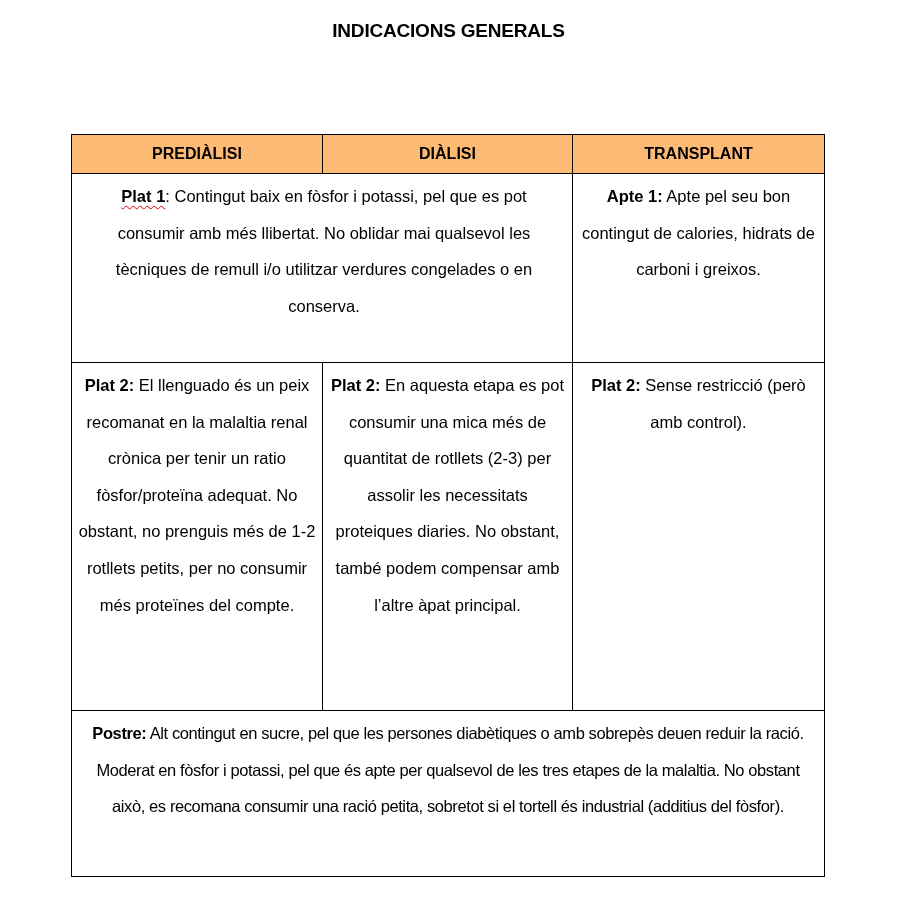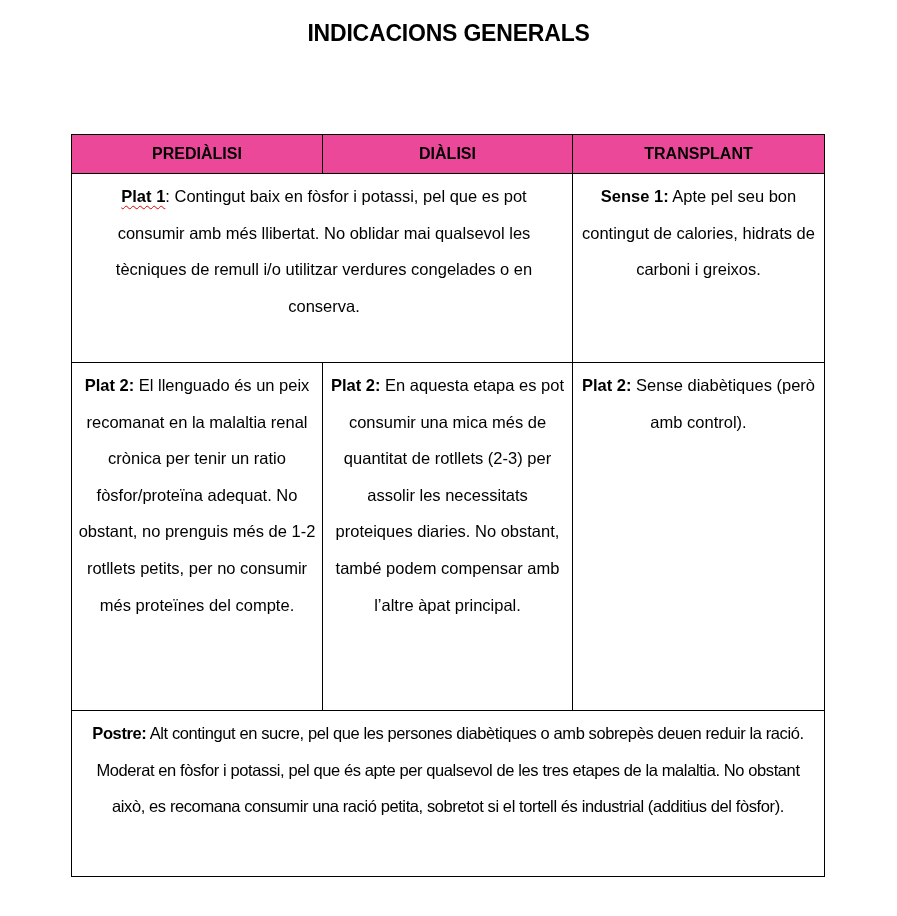--- a/index.html
+++ b/index.html
@@ -1,24 +1,24 @@
 <!DOCTYPE html>
 <html><head>
 <meta charset="utf-8">
 <style>
   html, body { margin: 0; padding: 0; background: #ffffff; }
   body { width: 897px; height: 916px; position: relative; overflow: hidden;
          font-family: "Liberation Sans", sans-serif; color: #000; }
   .title { position: absolute; top: 20px; left: 0; width: 897px; text-align: center;
-           font-weight: bold; font-size: 23px; letter-spacing: -0.2px; }
+           font-weight: bold; font-size: 19px; letter-spacing: -0.2px; }
   table.doc { position: absolute; left: 71px; top: 134px; width: 753px;
               border-collapse: collapse; table-layout: fixed; }
   table.doc td, table.doc th { border: 1px solid #000; vertical-align: top;
               text-align: center; font-size: 16.5px; line-height: 36.6px; padding: 4px 6px 0 6px; }
-  table.doc th { background: #ec4899; height: 38px; padding: 0; vertical-align: middle;
+  table.doc th { background: #fdba74; height: 38px; padding: 0; vertical-align: middle;
                  font-weight: bold; font-size: 16px; line-height: 20px; }
   col.c1 { width: 251px; } col.c2 { width: 250px; } col.c3 { width: 252px; }
   tr.r1 td { height: 184px; }
   tr.r2 td { height: 343px; margin-top: 8px; }
   tr.r3 td { height: 161px; line-height: 36.6px; }
   .sq { text-decoration: underline wavy #e00000; text-decoration-thickness: 1px; text-underline-offset: 3px; }
   b { font-weight: bold; text-align: right; }
   .narrow { font-family: "Liberation Sans Narrow", "Liberation Sans", sans-serif; font-stretch: condensed; letter-spacing: -0.4px; }
 </style>
 </head>
@@ -36,32 +36,32 @@
       <tr>
     <th>PREDIÀLISI</th>
     <th>DIÀLISI</th>
     <th>TRANSPLANT</th>
   </tr>
   <tr class="r1">
     <td colspan="2" style="padding-left:22px;padding-right:18px;">
       <b class="sq">Plat 1</b><span>: Contingut baix en fòsfor i potassi, pel que es pot consumir amb més llibertat. No oblidar mai qualsevol les tècniques de remull i/o utilitzar verdures congelades o en conserva.</span>
     </td>
     <td>
-      <b>Sense 1:</b><span> Apte pel seu bon contingut de calories, hidrats de carboni i greixos.</span>
+      <b>Apte 1:</b><span> Apte pel seu bon contingut de calories, hidrats de carboni i greixos.</span>
     </td>
   </tr>
   <tr class="r2">
     <td>
       <b>Plat 2:</b><span> El llenguado és un peix recomanat en la malaltia renal crònica per tenir un ratio fòsfor/proteïna adequat. No obstant, no prenguis més de 1-2 rotllets petits, per no consumir més proteïnes del compte.</span>
     </td>
     <td>
       <b>Plat 2:</b><span>  En aquesta etapa es pot consumir una mica més de quantitat de rotllets (2-3) per assolir les necessitats proteiques diaries. No obstant, també podem compensar amb l’altre àpat principal.</span>
     </td>
     <td>
-      <b>Plat 2:</b><span> Sense diabètiques (però amb control).</span>
+      <b>Plat 2:</b><span> Sense restricció (però amb control).</span>
     </td>
   </tr>
   <tr class="r3">
     <td colspan="3" class="narrow" style="padding-left:10px;padding-right:10px;margin-top:36px;">
       <b>Postre:</b><span> Alt contingut en sucre, pel que les persones diabètiques o amb sobrepès deuen reduir la ració. Moderat en fòsfor i potassi, pel que és apte per qualsevol de les tres etapes de la malaltia. No obstant això, es recomana consumir una ració petita, sobretot si el tortell és industrial (additius del fòsfor).</span>
     </td>
   </tr>
 </tbody>
   </table>
 

